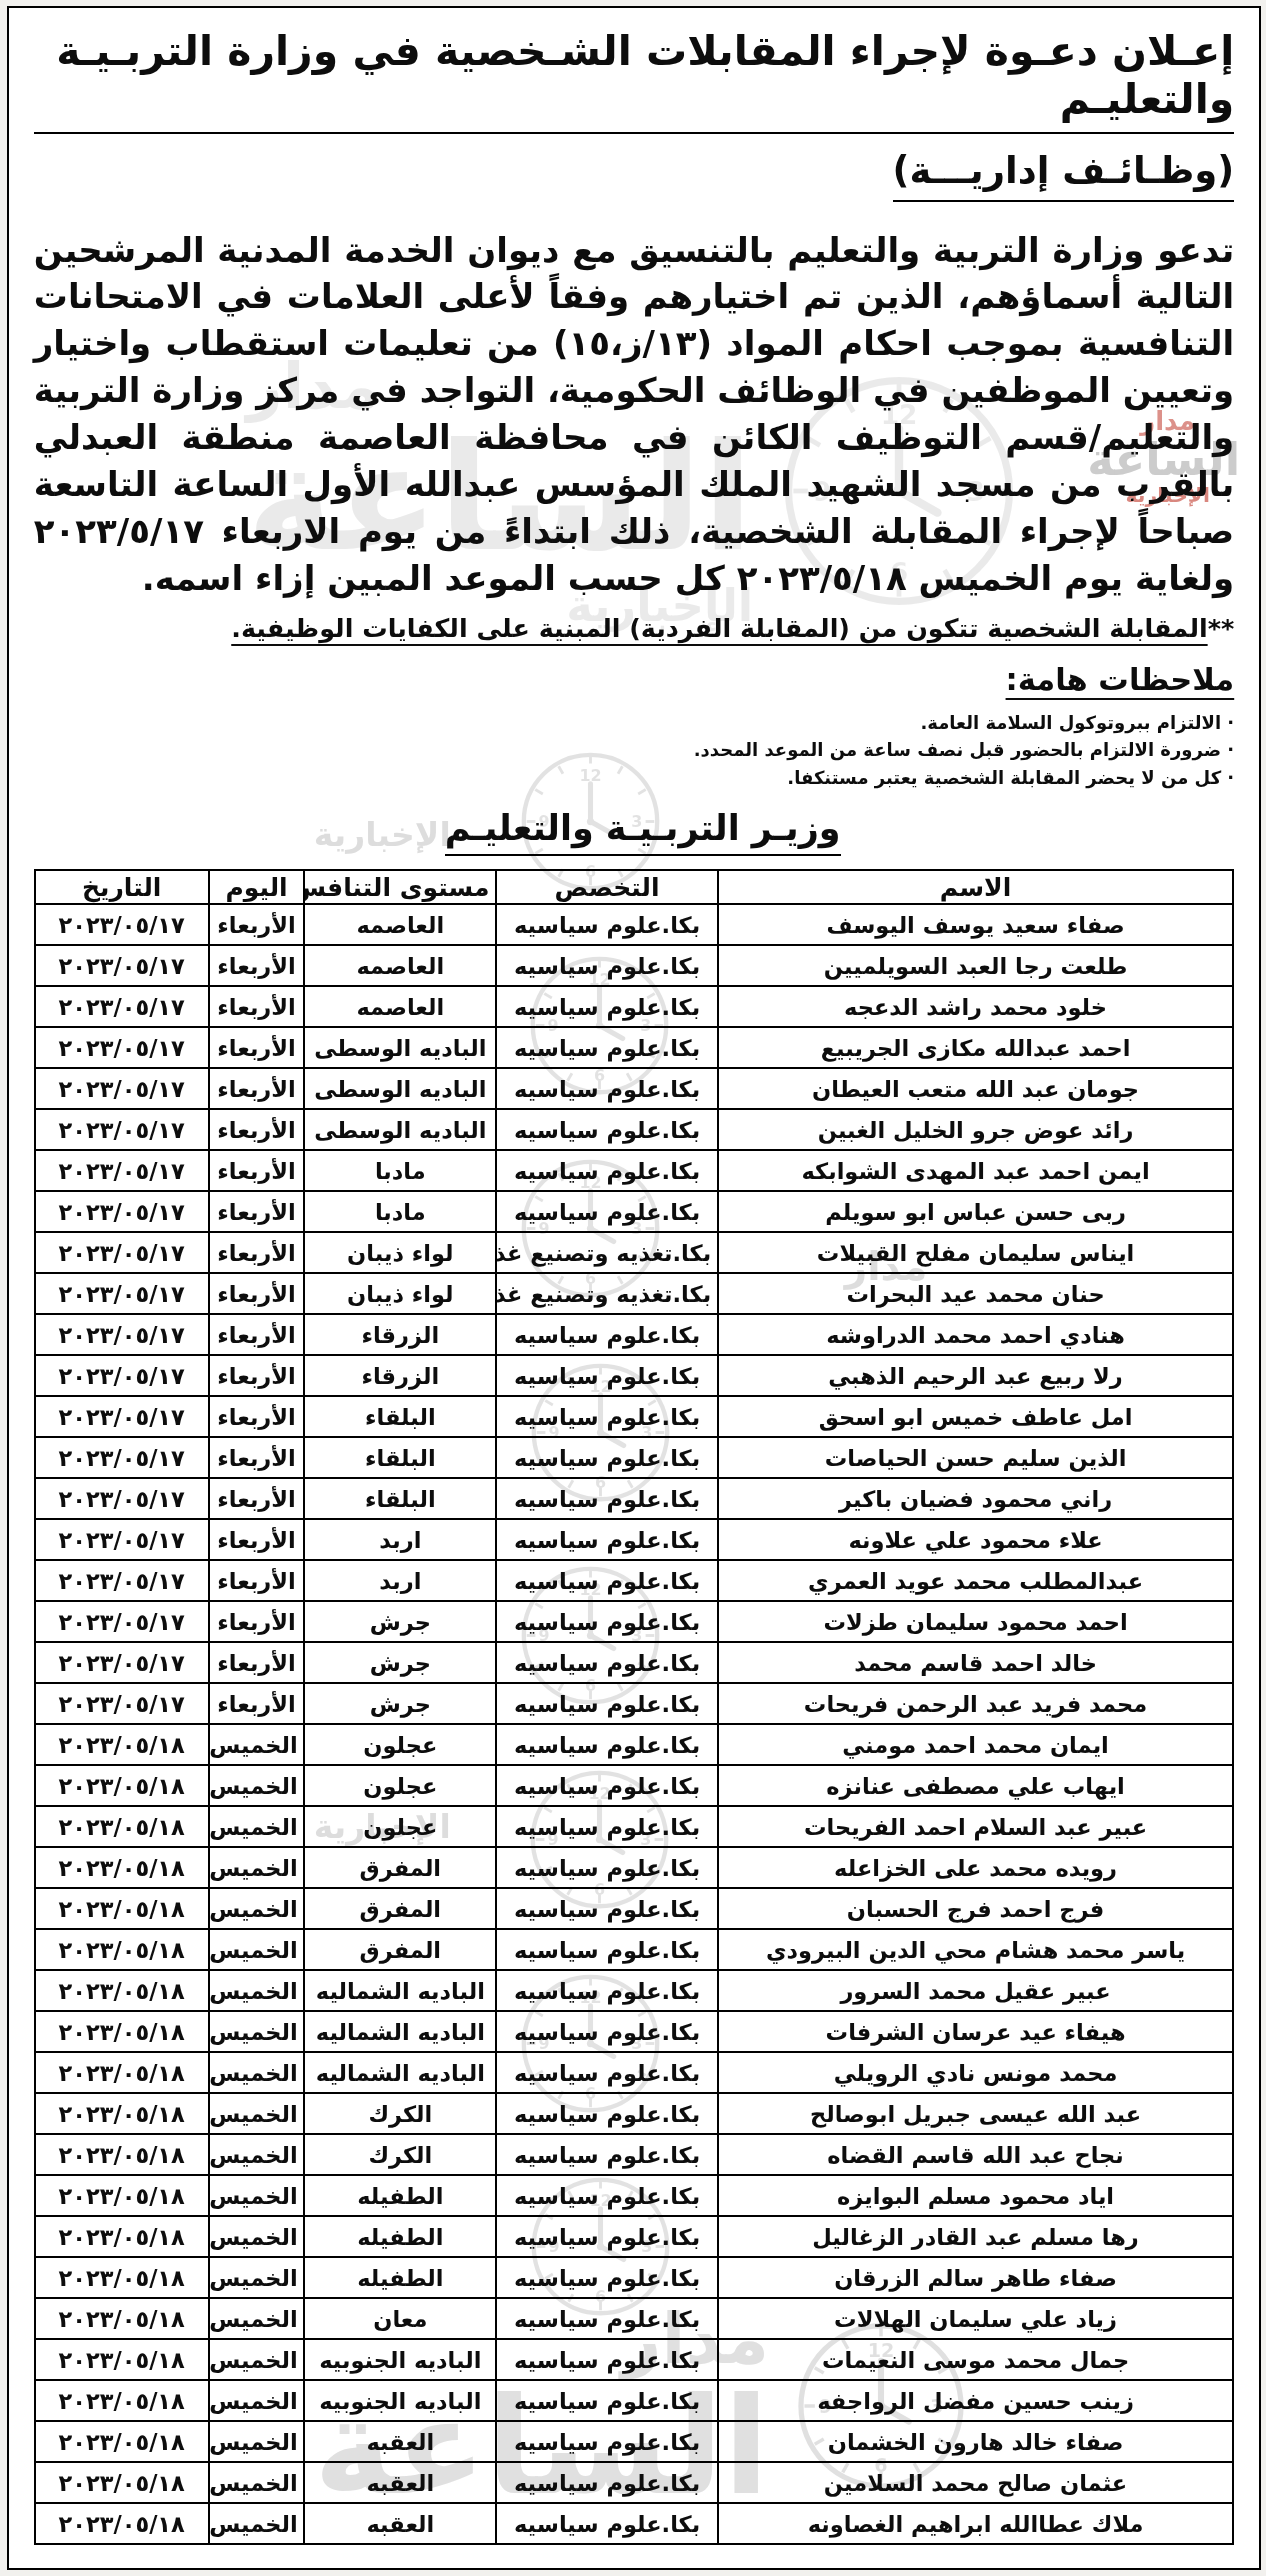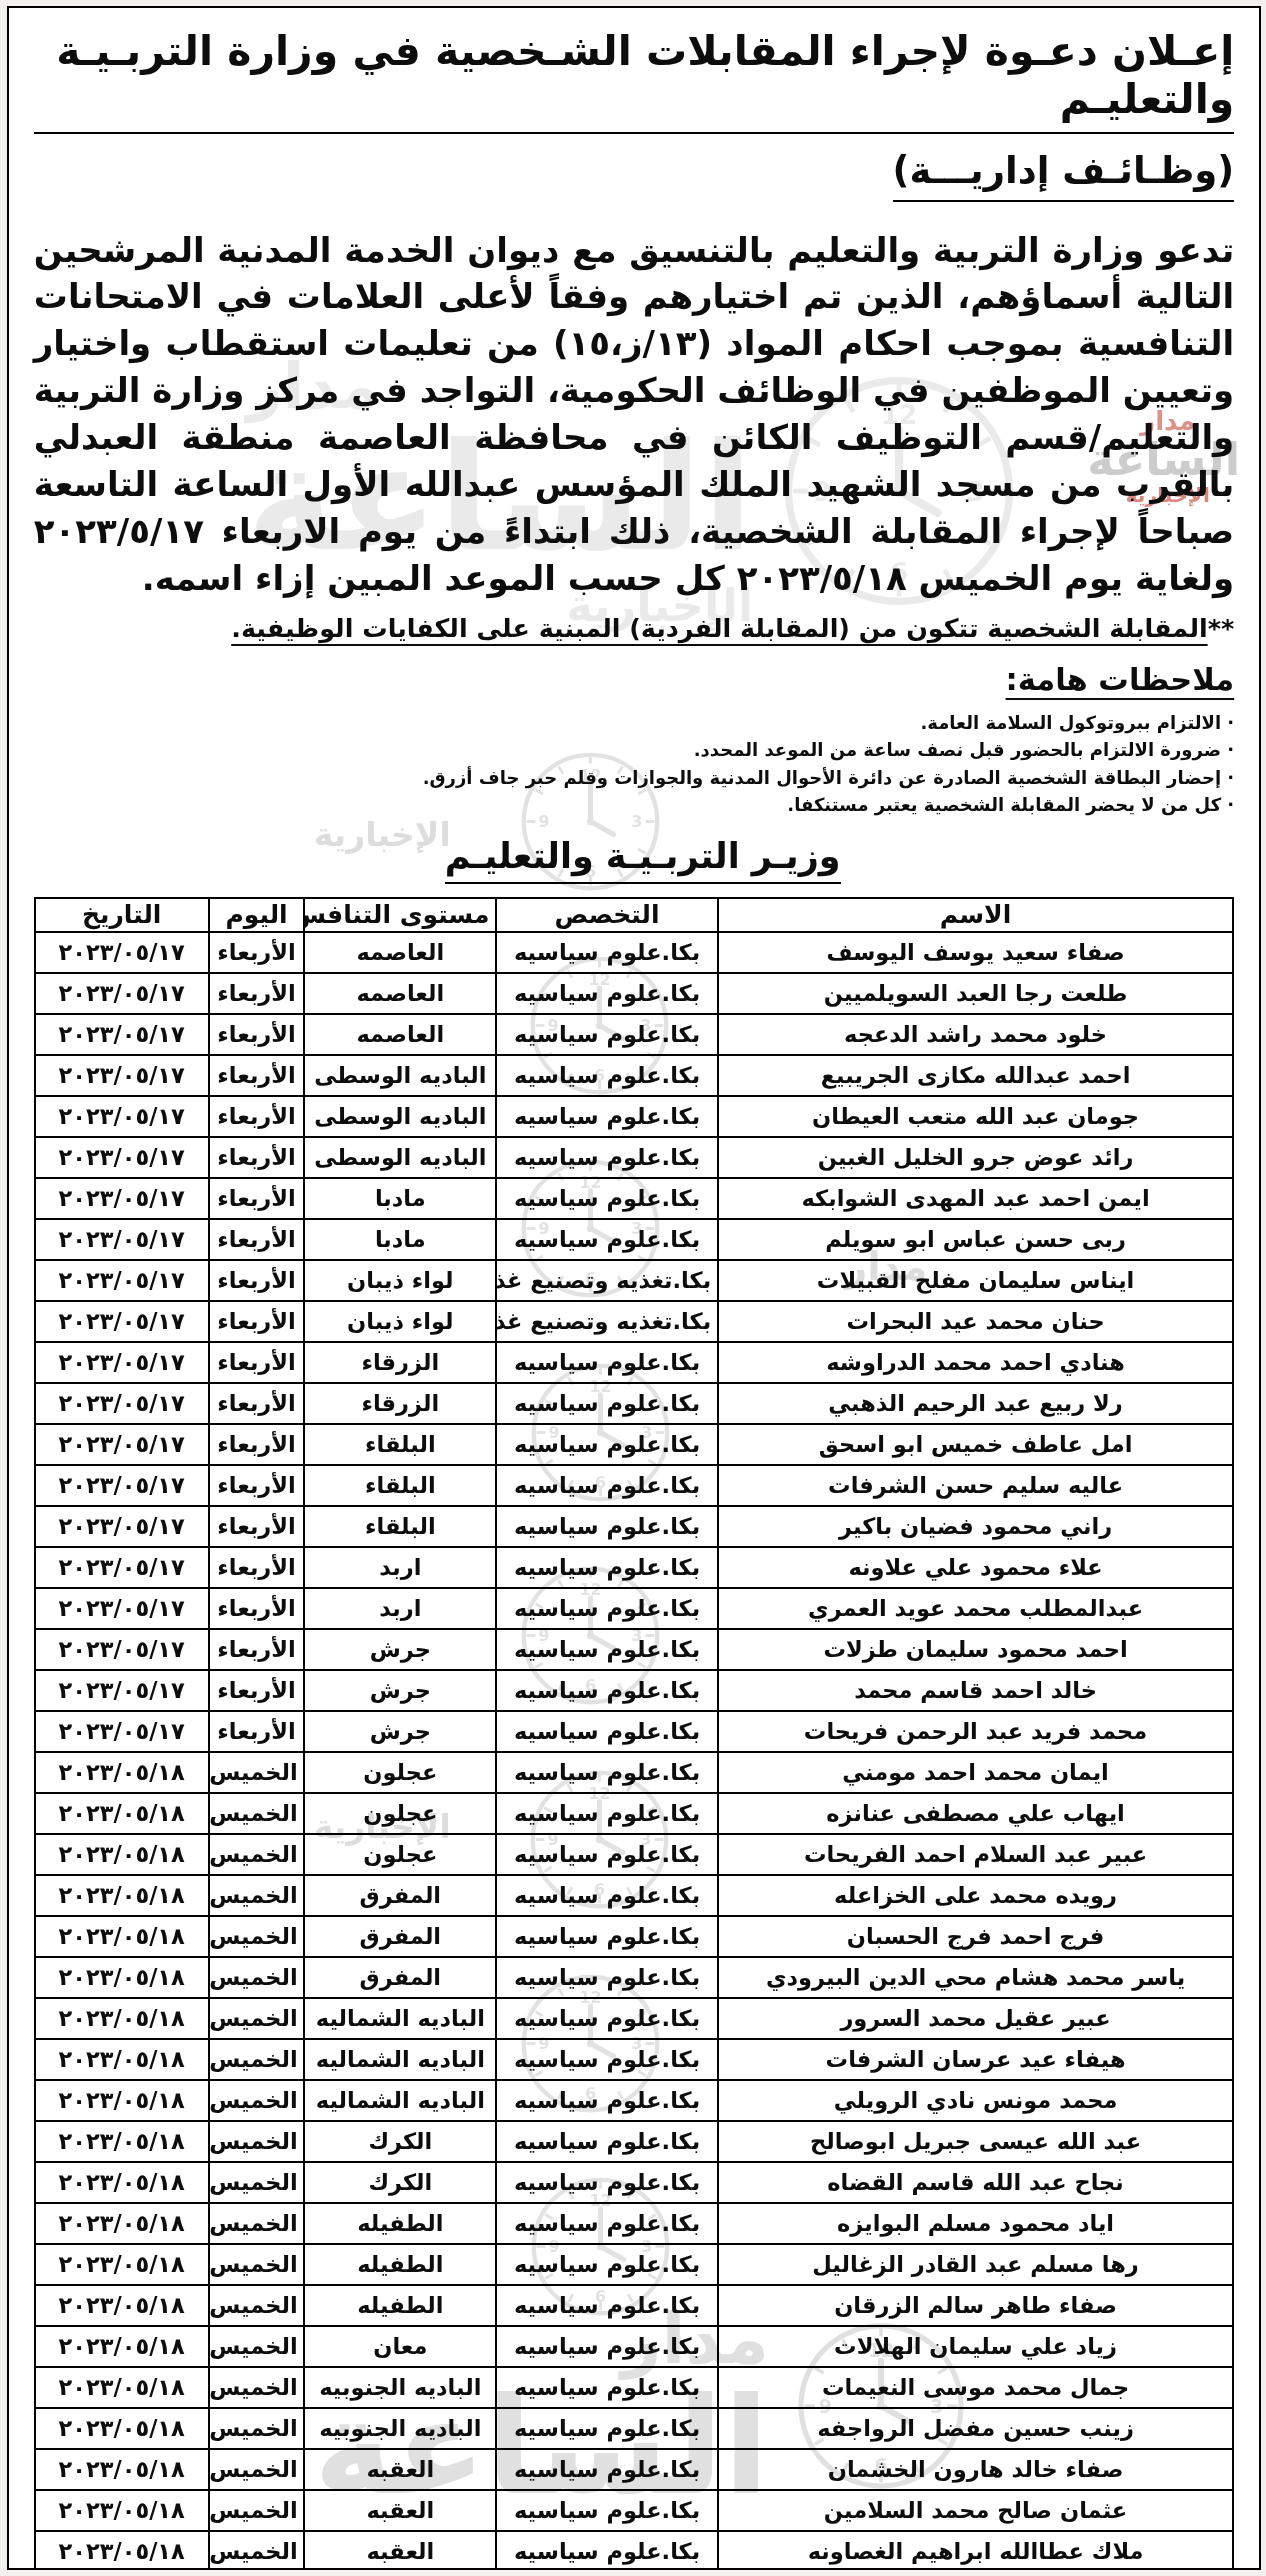--- a/index.html
+++ b/index.html
@@ -213,21 +213,20 @@
 
     <p class="stars-line"><span>**</span><span class="underlined">المقابلة الشخصية تتكون من (المقابلة الفردية) المبنية على الكفايات الوظيفية.</span></p>
 
     <div>
       <span class="notes-heading">ملاحظات هامة:</span>
     </div>
 
     <ul class="notes">
         <li>الالتزام ببروتوكول السلامة العامة.</li>
         <li>ضرورة الالتزام بالحضور قبل نصف ساعة من الموعد المحدد.</li>
-        <li>إحضار البطاقة الشخصية الصادرة عن دائرة الأحوال المدنية والجوازات وقلم حبر جاف أزرق.</li>
         <li>كل من لا يحضر المقابلة الشخصية يعتبر مستنكفا.</li>
       </ul>
 
     <div class="signature-row">
       <span class="signature">وزيـر التربـيـة والتعليـم</span>
     </div>
 
     <table class="candidates">
       <colgroup>
         <col style="width:43%">
@@ -331,21 +330,21 @@
             <td>٢٠٢٣/٠٥/١٧</td>
           </tr>
           <tr>
             <td>امل عاطف خميس ابو اسحق</td>
             <td>بكا.علوم سياسيه</td>
             <td>البلقاء</td>
             <td>الأربعاء</td>
             <td>٢٠٢٣/٠٥/١٧</td>
           </tr>
           <tr>
-            <td>عاليه سليم حسن الشرفات</td>
+            <td>الذين سليم حسن الحياصات</td>
             <td>بكا.علوم سياسيه</td>
             <td>البلقاء</td>
             <td>الأربعاء</td>
             <td>٢٠٢٣/٠٥/١٧</td>
           </tr>
           <tr>
             <td>راني محمود فضيان باكير</td>
             <td>بكا.علوم سياسيه</td>
             <td>البلقاء</td>
             <td>الأربعاء</td>

